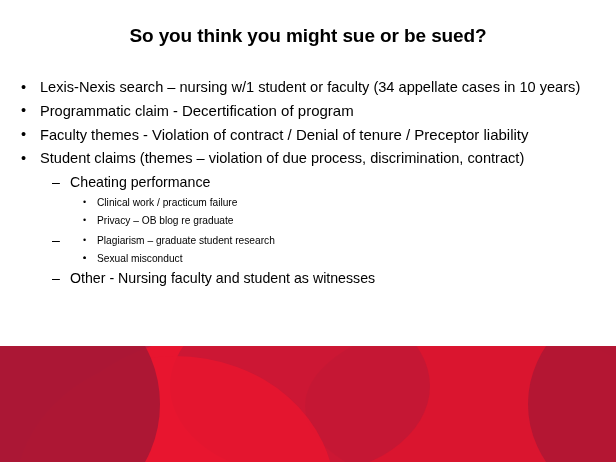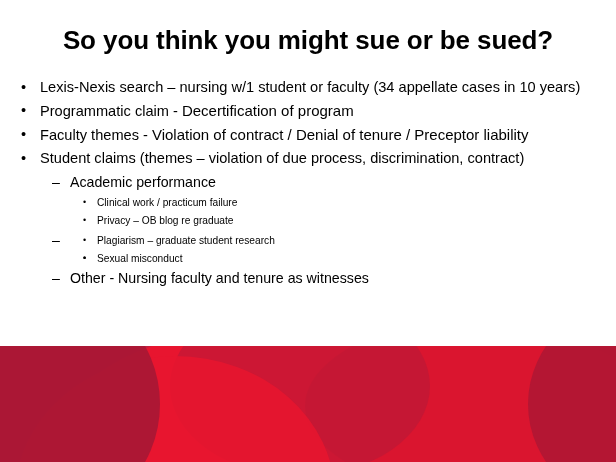--- a/index.html
+++ b/index.html
@@ -24,21 +24,21 @@
     overflow: hidden;
   }
 
   
   #slide-title {
     position: absolute;
     left: 0;
     top: 26px;
     width: 616px;
     text-align: center;
-    font-size: 26px;
+    font-size: 19px;
     font-weight: bold;
     letter-spacing: -0.1px;
     color: #000000;
     line-height: 1.1;
     white-space: nowrap;
   }
 
   
   #body-list {
     position: absolute;
@@ -123,28 +123,28 @@
 
 <div id="slide">
 
   <div id="slide-title">So you think you might sue or be sued?</div>
 
   <div id="body-list">
       <div class="li lvl1"><span class="mark">•</span><span>Lexis-Nexis search – nursing w/1 student or faculty (34 appellate cases in 10 years)</span></div>
       <div class="li lvl1"><span class="mark">•</span><span>Programmatic claim - </span><span class="small-run">Decertification of program</span></div>
       <div class="li lvl1"><span class="mark">•</span><span>Faculty themes - </span><span class="small-run">Violation of contract / Denial of tenure / Preceptor liability</span></div>
       <div class="li lvl1"><span class="mark">•</span><span>Student claims (themes – violation of due process, discrimination, contract)</span></div>
-      <div class="li lvl2"><span class="mark">–</span><span>Academic performance</span></div>
+      <div class="li lvl2"><span class="mark">–</span><span>Cheating performance</span></div>
       <div class="li lvl3"><span class="mark">•</span><span>Clinical work / practicum failure</span></div>
       <div class="li lvl3"><span class="mark">•</span><span>Privacy – OB blog re graduate</span></div>
       <div class="li lvl2"><span class="mark">–</span></div>
       <div class="li lvl3"><span class="mark">•</span><span>Plagiarism – graduate student research</span></div>
       <div class="li lvl3"><span class="mark">•</span></div>
       <div class="li lvl3"><span class="mark">•</span><span>Sexual misconduct</span></div>
-      <div class="li lvl2"><span class="mark">–</span><span>Other - Nursing faculty and tenure as witnesses</span></div>
+      <div class="li lvl2"><span class="mark">–</span><span>Other - Nursing faculty and student as witnesses</span></div>
     </div>
 
   <div id="red-banner" style="background: rgb(196, 30, 63);">
     <svg viewBox="0 0 616 116" preserveAspectRatio="none">
       <defs>
         <clipPath id="bannerClip">
           <rect x="0" y="0" width="616" height="116"></rect>
         </clipPath>
       </defs>
       <g clip-path="url(#bannerClip)">

